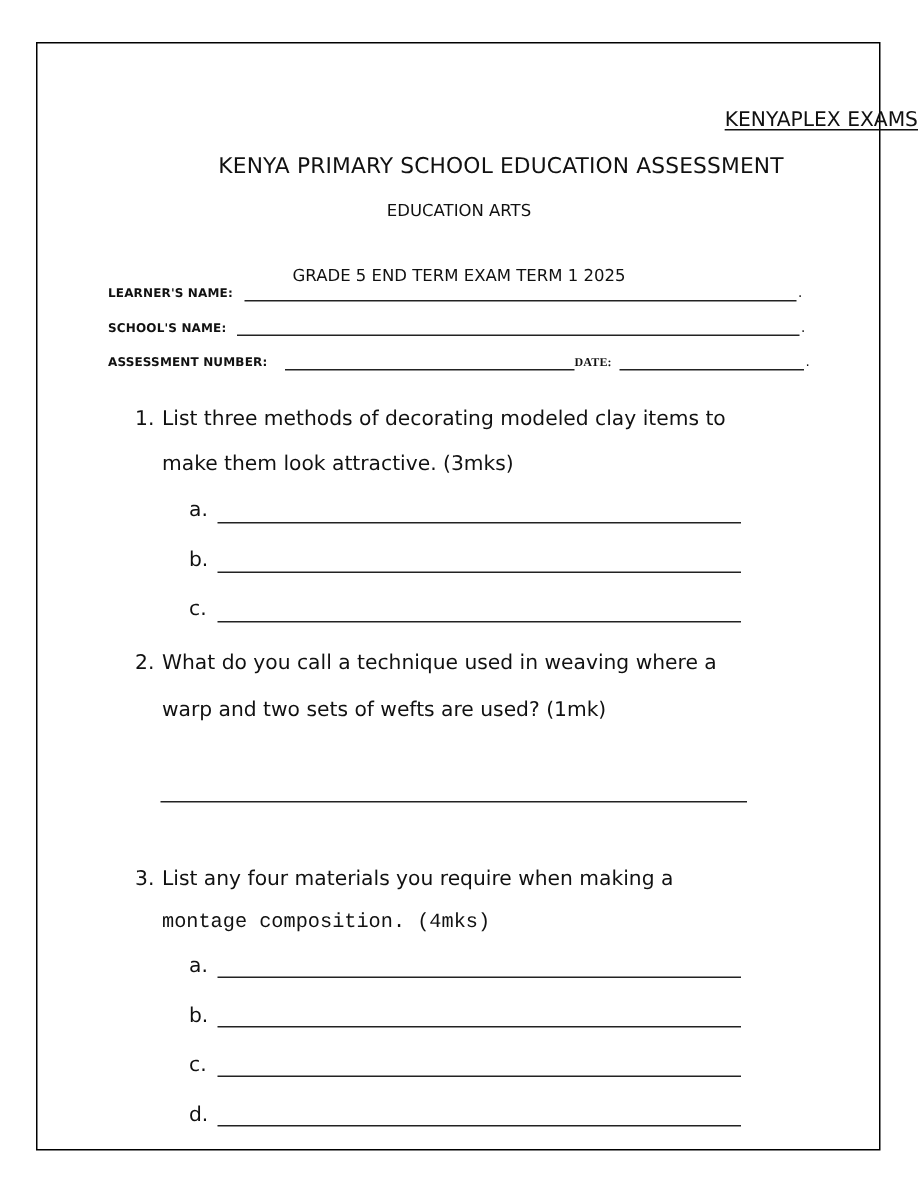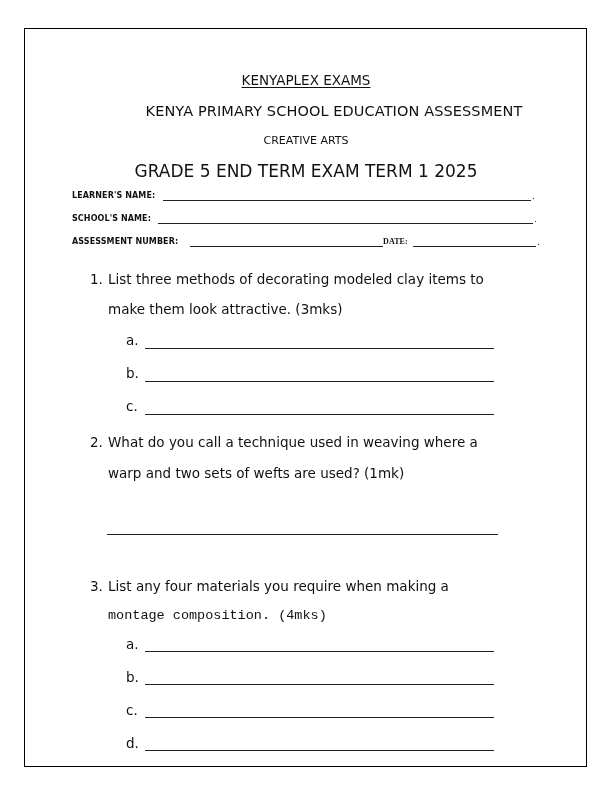--- a/index.html
+++ b/index.html
@@ -5,35 +5,35 @@
   html, body { margin: 0; padding: 0; background: #ffffff; }
   body { width: 612px; height: 792px; position: relative; overflow: hidden;
          font-family: "DejaVu Sans", sans-serif; color: #111; }
   .frame { position: absolute; left: 24px; top: 28px; width: 563px; height: 739px;
            border: 1px solid #000; box-sizing: border-box; }
   .abs { position: absolute; white-space: nowrap; }
   .center { left: 0; width: 612px; text-align: center; }
   .h1 { font-size: 13.5px; text-decoration: underline; text-underline-offset: 2px; }
   .h2 { font-size: 14.5px; letter-spacing: 0.1px; }
   .h3 { font-size: 11px; }
-  .h4 { font-size: 17px; }
+  .h4 { font-size: 11px; margin-top: 16px; }
   .info { font-size: 8px; font-weight: bold; letter-spacing: 0.1px; }
   .rule { position: absolute; height: 0; border-bottom: 1px solid #222; }
   .dot { position: absolute; font-size: 9px; }
   .q { font-size: 13.5px; }
   .sub { font-size: 13.5px; }
 </style>
 </head>
 <body>
 
 <div class="frame"></div>
 
-<div class="abs center h1" style="top:72px;">KENYAPLEX EXAMS</div>
+<div class="abs center h1" style="top:72px;text-align:right;">KENYAPLEX EXAMS</div>
 <div class="abs center h2" style="top:103px;padding-left:28px;">KENYA PRIMARY SCHOOL EDUCATION ASSESSMENT</div>
-<div class="abs center h3" style="top:134px;">CREATIVE ARTS</div>
+<div class="abs center h3" style="top:134px;">EDUCATION ARTS</div>
 <div class="abs center h4" style="top:161px;">GRADE 5 END TERM EXAM TERM 1 2025</div>
 
 <div>
   <span class="abs info" style="left:72px; top:191px;">LEARNER'S NAME:</span>
   <div class="rule" style="left:163px; width:368px; top:200px;"></div>
   <span class="dot" style="left:532px; top:191px;">.</span>
 </div>
 <div>
   <span class="abs info" style="left:72px; top:214px;">SCHOOL'S NAME:</span>
   <div class="rule" style="left:158px; width:375px; top:223px;"></div>

